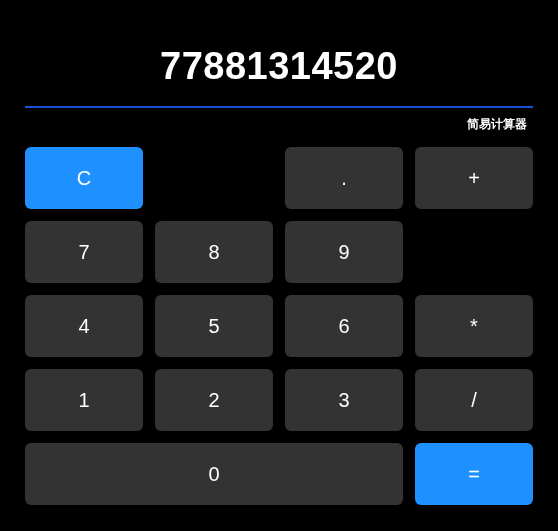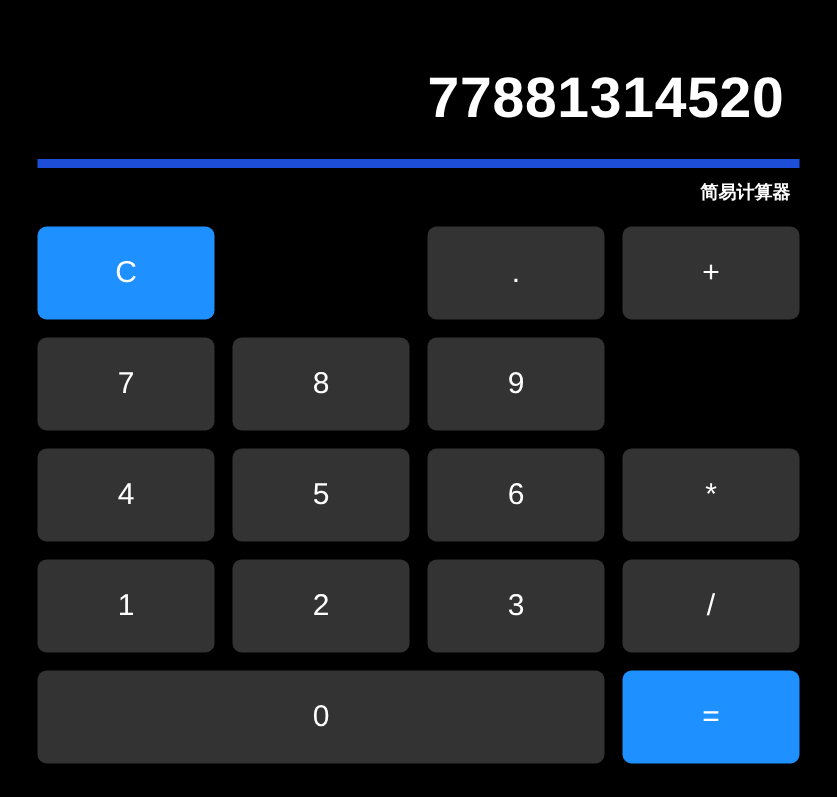--- a/index.html
+++ b/index.html
@@ -10,29 +10,29 @@
     body {
       background: #000;
       width: 558px;
       height: 531px;
       font-family: -apple-system, BlinkMacSystemFont, "Segoe UI", "Microsoft YaHei", sans-serif;
       padding: 20px 25px;
       overflow: hidden;
     }
     .display {
       width: 100%;
-      text-align: right;
+      text-align: center;
       color: #fff;
       font-size: 38px;
       font-weight: 600;
       padding: 25px 10px 18px 10px;
       letter-spacing: 0.5px;
     }
     .label-row {
-      border-top: 6px solid #1d4ed8;
+      border-top: 2px solid #1d4ed8;
       text-align: right;
       color: #fff;
       font-size: 12px;
       font-weight: 600;
       padding: 8px 6px 14px 6px;
     }
     .keypad {
       display: grid;
       grid-template-columns: repeat(4, 1fr);
       gap: 12px;

